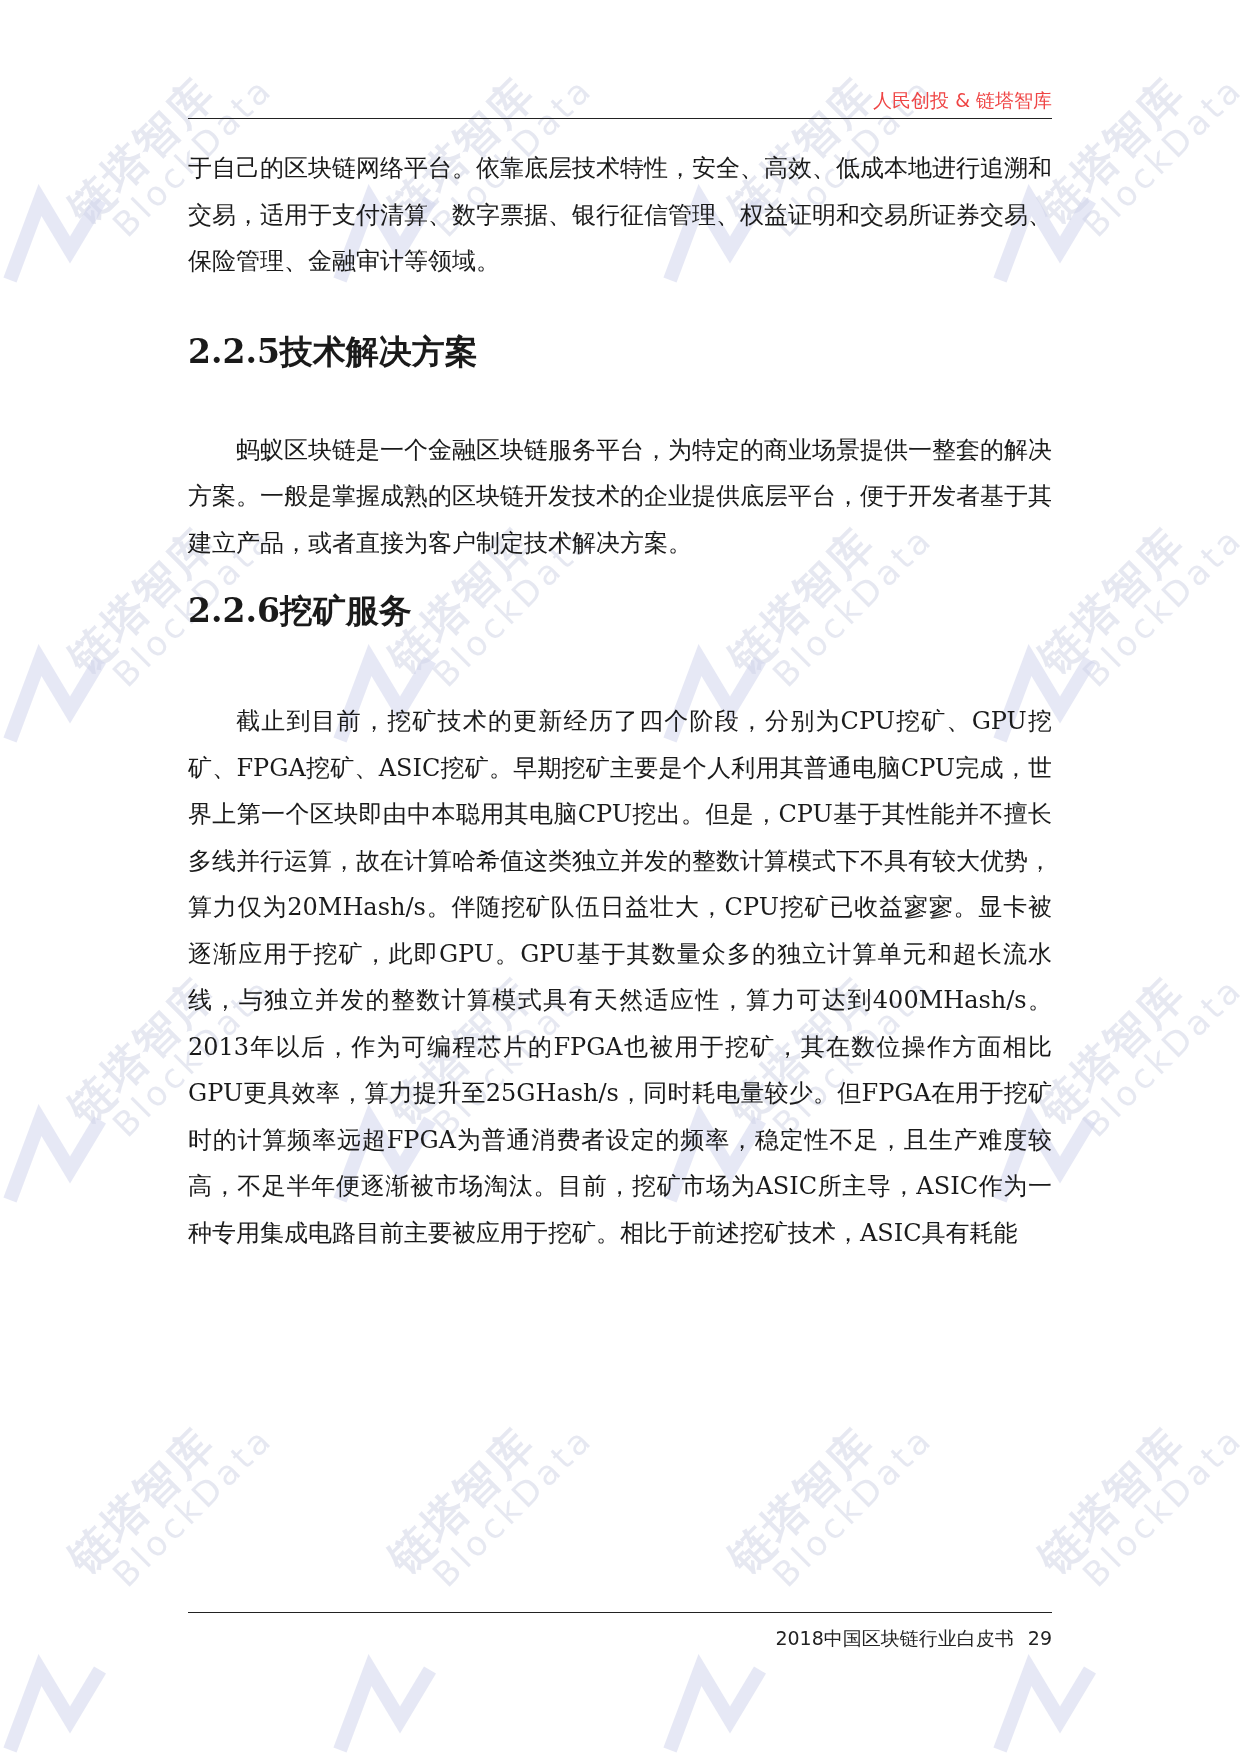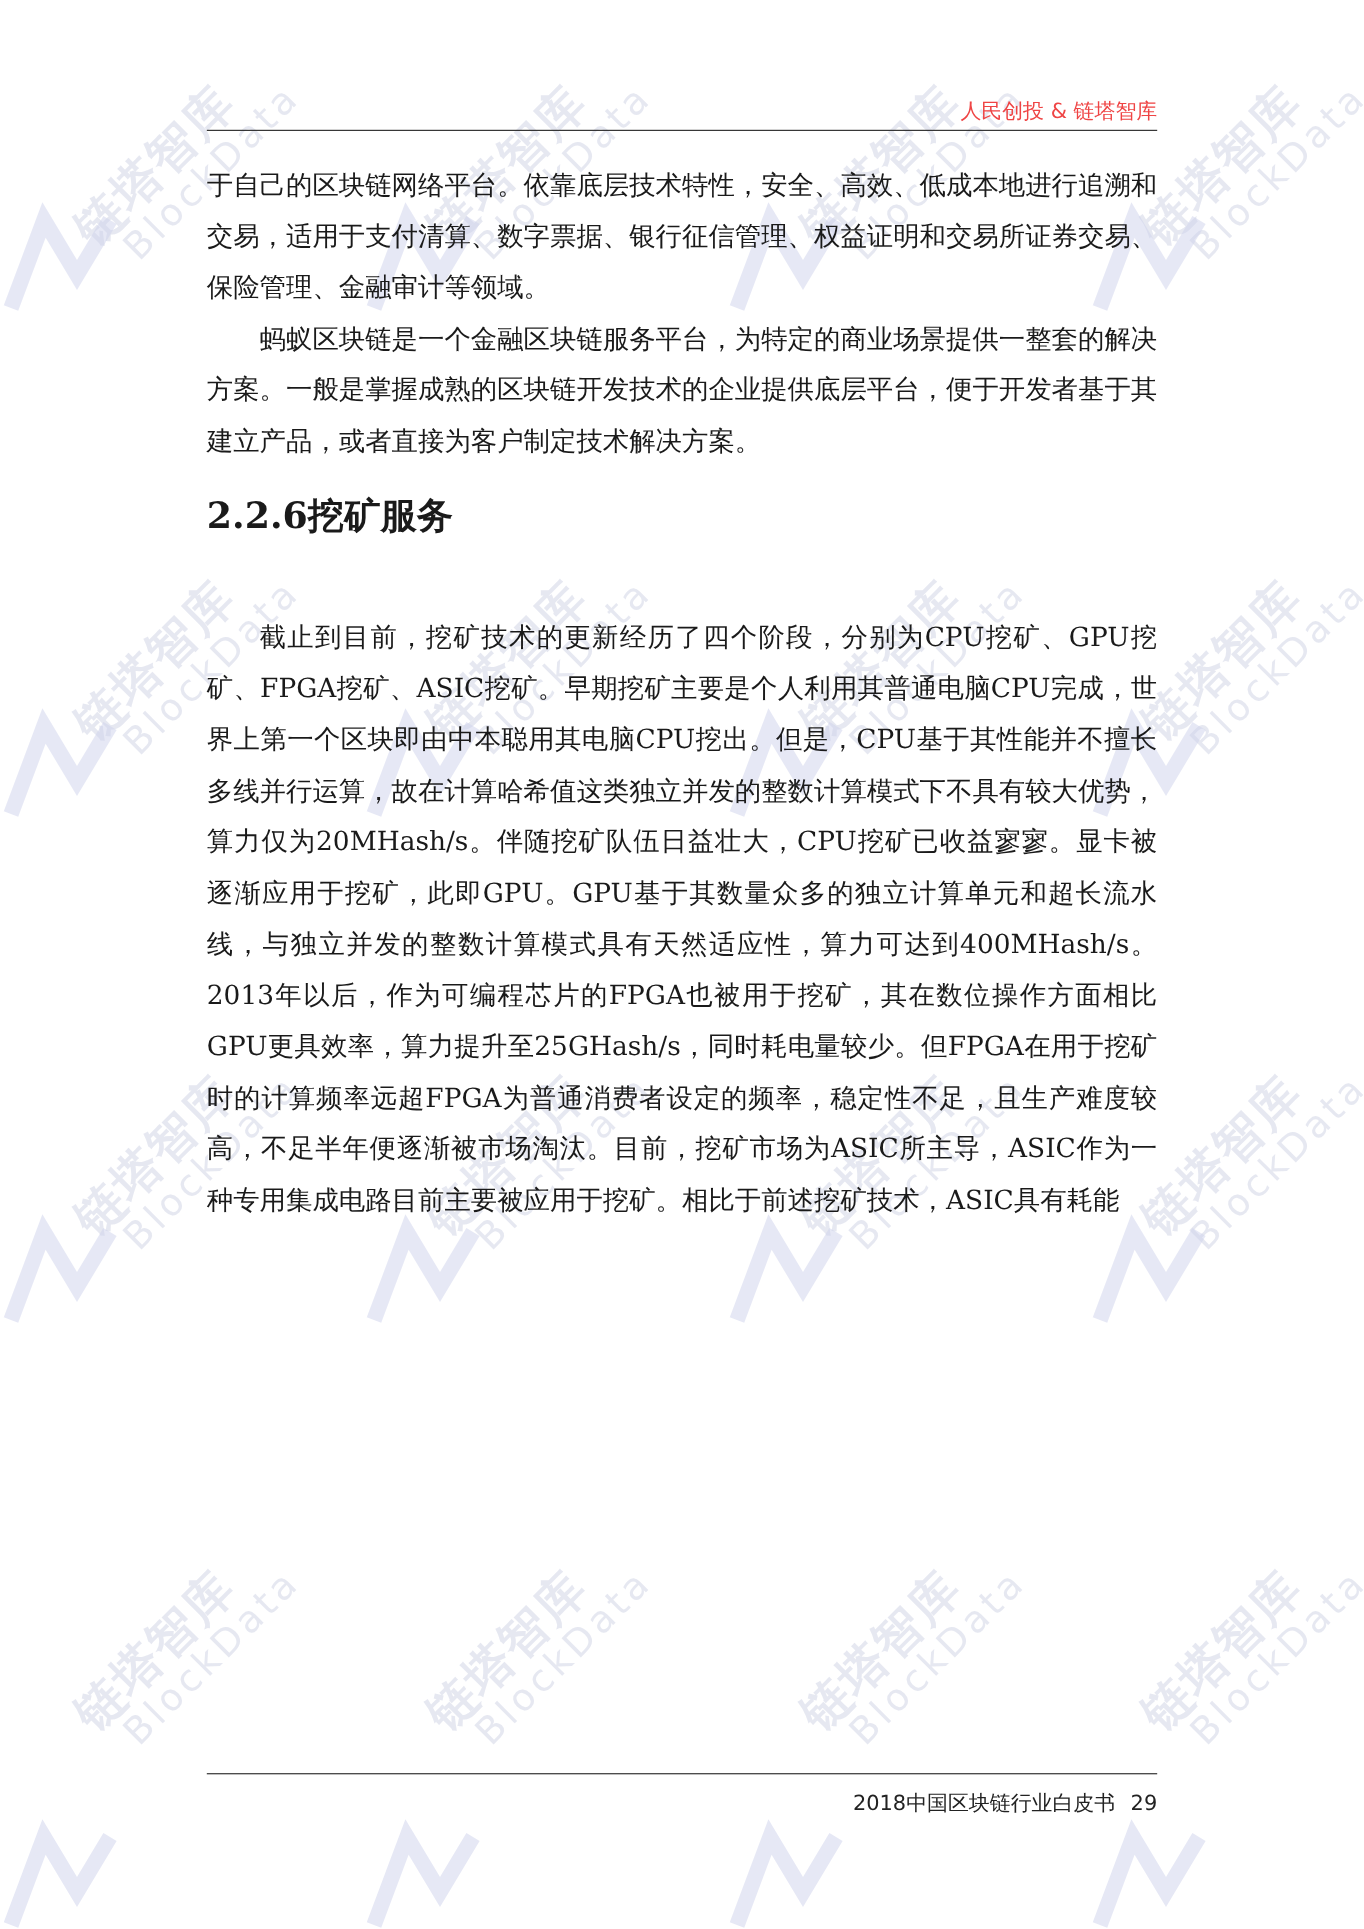--- a/index.html
+++ b/index.html
@@ -162,20 +162,21 @@
     </svg>
 </div>
 
 <div class="page">
   <div class="header-text">人民创投 &amp; 链塔智库</div>
   <div class="header-rule"></div>
 
   <div class="content">
     <p class="para">于自己的区块链网络平台。依靠底层技术特性，安全、高效、低成本地进行追溯和交易，适用于支付清算、数字票据、银行征信管理、权益证明和交易所证券交易、保险管理、金融审计等领域。</p>
 
+    <h2 class="h2 h2-225">2.2.5技术解决方案</h2>
     <p class="para indent">蚂蚁区块链是一个金融区块链服务平台，为特定的商业场景提供一整套的解决方案。一般是掌握成熟的区块链开发技术的企业提供底层平台，便于开发者基于其建立产品，或者直接为客户制定技术解决方案。</p>
 
     <h2 class="h2 h2-226">2.2.6挖矿服务</h2>
     <p class="para indent">截止到目前，挖矿技术的更新经历了四个阶段，分别为CPU挖矿、GPU挖矿、FPGA挖矿、ASIC挖矿。早期挖矿主要是个人利用其普通电脑CPU完成，世界上第一个区块即由中本聪用其电脑CPU挖出。但是，CPU基于其性能并不擅长多线并行运算，故在计算哈希值这类独立并发的整数计算模式下不具有较大优势，算力仅为20MHash/s。伴随挖矿队伍日益壮大，CPU挖矿已收益寥寥。显卡被逐渐应用于挖矿，此即GPU。GPU基于其数量众多的独立计算单元和超长流水线，与独立并发的整数计算模式具有天然适应性，算力可达到400MHash/s。2013年以后，作为可编程芯片的FPGA也被用于挖矿，其在数位操作方面相比GPU更具效率，算力提升至25GHash/s，同时耗电量较少。但FPGA在用于挖矿时的计算频率远超FPGA为普通消费者设定的频率，稳定性不足，且生产难度较高，不足半年便逐渐被市场淘汰。目前，挖矿市场为ASIC所主导，ASIC作为一种专用集成电路目前主要被应用于挖矿。相比于前述挖矿技术，ASIC具有耗能</p>
   </div>
 
   <div class="footer-rule"></div>
   <div class="footer-text">
     <span>2018中国区块链行业白皮书</span>
     <span style="margin-left:8px;">29</span>

